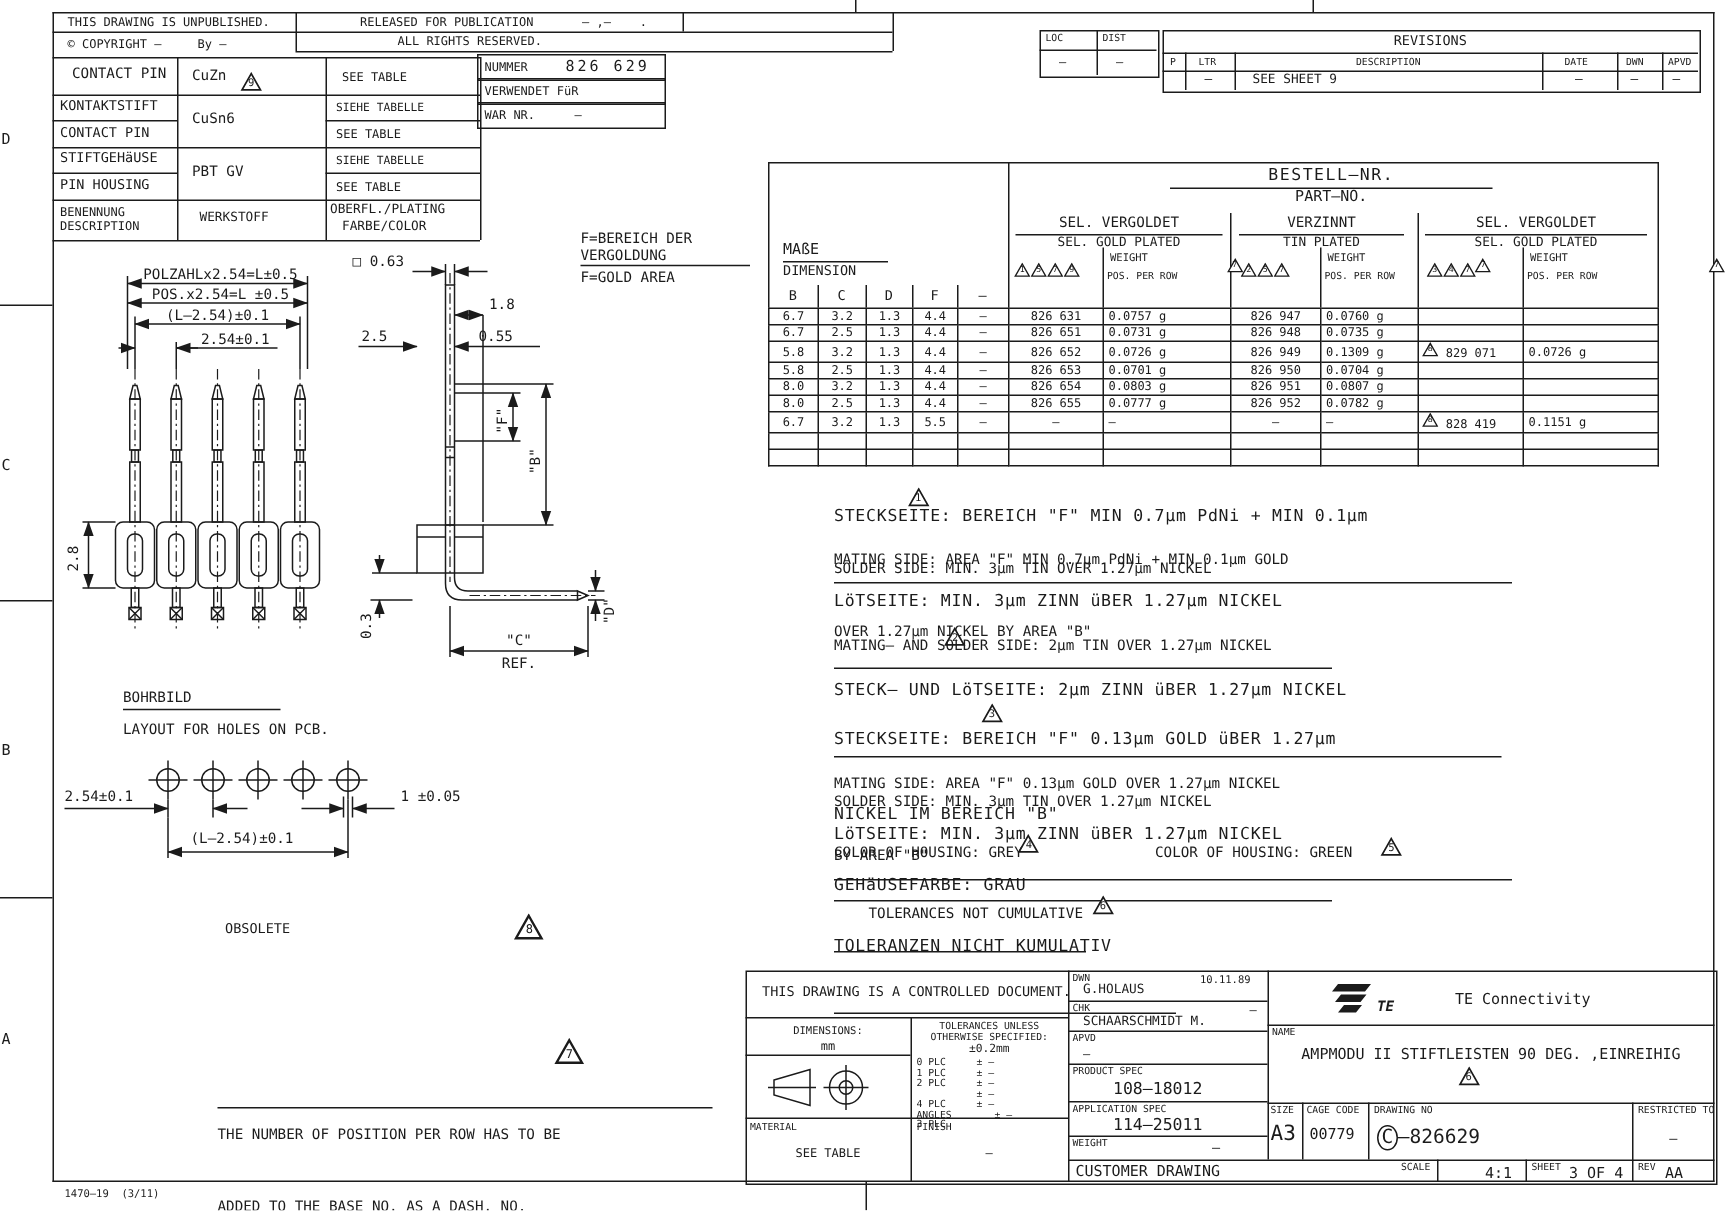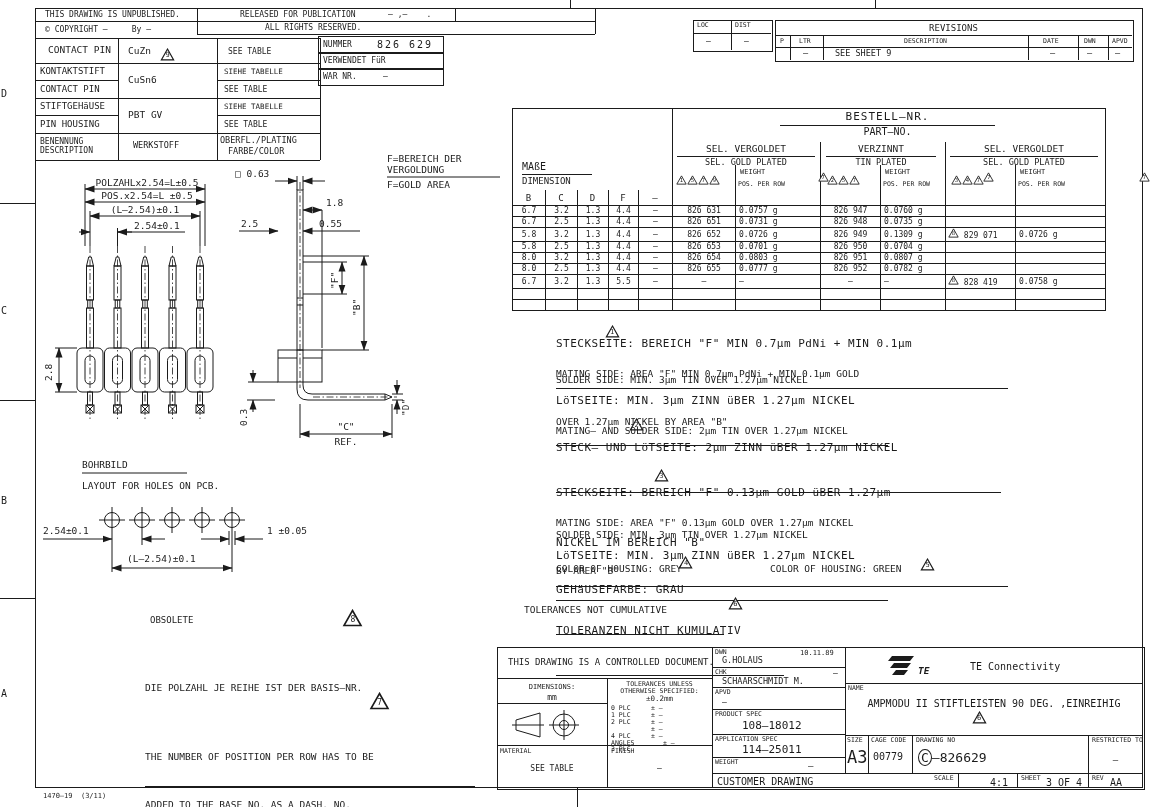--- a/index.html
+++ b/index.html
@@ -4,21 +4,21 @@
 <style>
   html,body{margin:0;padding:0;background:#fff}
   #page{position:relative;width:1152px;height:807px;background:#fff;overflow:hidden;
         font-family:"DejaVu Sans Mono",monospace;color:#1b1b1b}
   .a{position:absolute;white-space:pre;line-height:1.15}
   .ln{position:absolute;background:#1b1b1b}
   .c{text-align:center}
   .u{border-bottom:1px solid #1b1b1b;padding-bottom:1px}
   .f6{font-size:6.5px}.f7{font-size:7px}.f75{font-size:7.5px}.f8{font-size:8px}
   .f85{font-size:8.5px}.f9{font-size:9px}.f95{font-size:9.5px}.f10{font-size:10px}
-  .f11{font-size:11px}.f13{font-size:13px}.f14{font-size:17px}
+  .f11{font-size:11px}.f13{font-size:13px}.f14{font-size:14px}
   .de{font-size:11px;letter-spacing:.5px;line-height:13px}
   .en{font-size:9.5px;line-height:11.5px}
   .tri{position:relative;display:inline-block;width:15px;height:13px;vertical-align:-2px}
   .tri svg{position:absolute;inset:0;width:100%;height:100%}
   .tri path{fill:#fff;stroke:#1b1b1b;stroke-width:1.6}
   .tri i{position:absolute;left:0;right:0;top:3.5px;font-style:normal;font-size:7px;line-height:1;text-align:center}
   .tri.m{width:21px;height:18px}.tri.m i{top:6.5px;font-size:8px}
   .tri.xs{width:11px;height:10px;vertical-align:0}.tri.xs i{top:2.5px;font-size:5.5px}
   .pt{position:absolute;border-collapse:collapse;table-layout:fixed;background:#fff}
   .pt td{border:1px solid #1b1b1b;height:10px;padding:0;font-size:8px;line-height:10px;text-align:center;overflow:hidden}
@@ -306,21 +306,21 @@
           <td>1.3</td>
           <td>5.5</td>
           <td>–</td>
           <td>–</td>
           <td>–</td>
           <td>–</td>
           <td>–</td>
           <td><span class="tri xs"><svg viewBox="0 0 20 18">
                 <path d="M10 1.5 18.5 16.5H1.5Z"></path>
               </svg><i>8</i></span> 828 419</td>
-          <td>0.0758 g</td>
+          <td>0.1151 g</td>
         </tr>
         <tr>
           <td></td>
           <td></td>
           <td></td>
           <td></td>
           <td></td>
           <td></td>
           <td></td>
           <td></td>
@@ -355,21 +355,21 @@
     <div class="en">MATING SIDE: AREA "F" MIN 0.7µm PdNi + MIN 0.1µm GOLD</div>
     <div class="en">OVER 1.27µm NICKEL BY AREA "B"</div>
   </div>
   <div class="a u" style="left:556px;top:357px;width:332px">
     <div class="de">LöTSEITE: MIN. 3µm ZINN üBER 1.27µm NICKEL</div>
   </div>
   <div class="a en" style="left:556px;top:374px">SOLDER SIDE: MIN. 3µm TIN OVER 1.27µm NICKEL</div>
   <span class="a tri" style="left:518px;top:413px"><svg viewBox="0 0 20 18">
         <path d="M10 1.5 18.5 16.5H1.5Z"></path>
       </svg><i>2</i></span>
-  <div class="a u" style="left:556px;top:404px;width:445px">
+  <div class="a u" style="left:556px;top:416px;width:445px">
     <div class="de">STECK– UND LöTSEITE: 2µm ZINN üBER 1.27µm NICKEL</div>
   </div>
   <div class="a en" style="left:556px;top:425px">MATING– AND SOLDER SIDE: 2µm TIN OVER 1.27µm NICKEL</div>
   <span class="a tri" style="left:518px;top:464px"><svg viewBox="0 0 20 18">
         <path d="M10 1.5 18.5 16.5H1.5Z"></path>
       </svg><i>3</i></span>
   <div class="a u" style="left:556px;top:449px;width:452px">
     <div class="de">STECKSEITE: BEREICH "F" 0.13µm GOLD üBER 1.27µm</div>
     <div class="de">NICKEL IM BEREICH "B"</div>
   </div>
@@ -391,29 +391,28 @@
   <span class="a tri" style="left:735px;top:553px"><svg viewBox="0 0 20 18">
         <path d="M10 1.5 18.5 16.5H1.5Z"></path>
       </svg><i>5</i></span>
   <div class="a en" style="left:770px;top:563px">COLOR OF HOUSING: GREEN</div>
   <span class="a tri" style="left:518px;top:592px"><svg viewBox="0 0 20 18">
         <path d="M10 1.5 18.5 16.5H1.5Z"></path>
       </svg><i>6</i></span>
   <div class="a u" style="left:556px;top:587px;width:228px">
     <div class="de">TOLERANZEN NICHT KUMULATIV</div>
   </div>
-  <div class="a en" style="left:524px;top:604px">TOLERANCES NOT CUMULATIVE</div>
+  <div class="a en" style="left:579px;top:604px">TOLERANCES NOT CUMULATIVE</div>
 
   
   <span class="a tri m" style="left:108px;top:609px"><svg viewBox="0 0 20 18">
         <path d="M10 1.5 18.5 16.5H1.5Z"></path>
       </svg><i>8</i></span>
   <span class="a f9" style="left:150px;top:615px">OBSOLETE</span>
   <div class="a u" style="left:145px;top:645px;width:330px">
-    <div class="en">DIE POLZAHL JE REIHE IST DER BASIS–NR.</div>
     
     
     
   </div>
   <span class="a tri m" style="left:104px;top:692px"><svg viewBox="0 0 20 18">
         <path d="M10 1.5 18.5 16.5H1.5Z"></path>
       </svg><i>7</i></span>
   <div class="a" style="left:145px;top:714px">
     <div class="en">THE NUMBER OF POSITION PER ROW HAS TO BE</div>
     <div class="en">ADDED TO THE BASE NO. AS A DASH. NO.</div>

